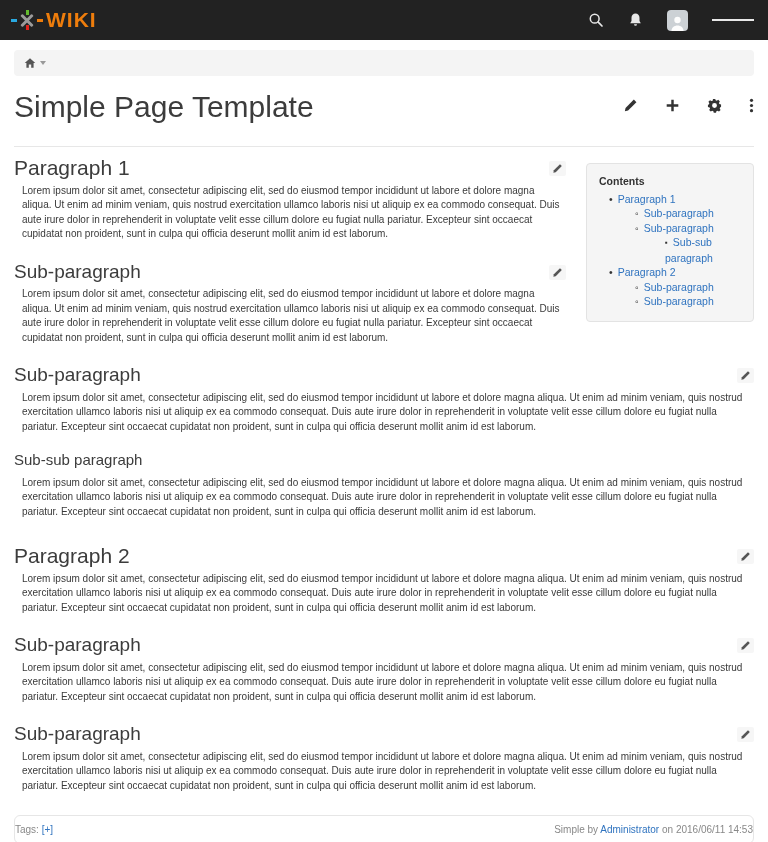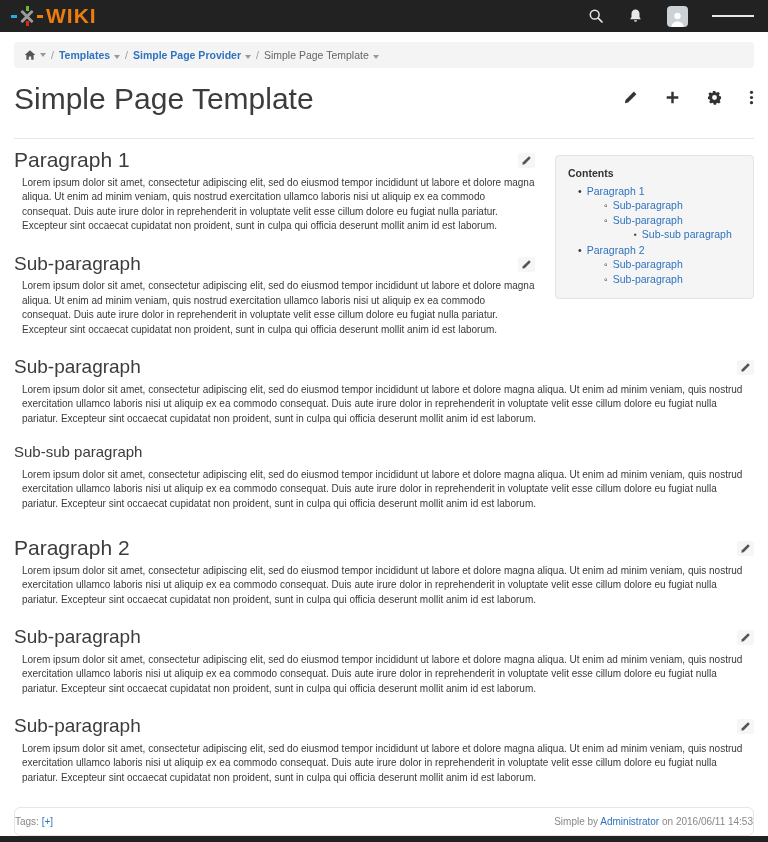--- a/index.html
+++ b/index.html
@@ -3,21 +3,21 @@
 <meta charset="utf-8">
 <style>
   * { box-sizing: border-box; }
   html,body { margin:0; padding:0; }
   body {
     width:768px; min-height:842px; background:#fff; color:#3a3a3a;
     font-family:"Liberation Sans","DejaVu Sans",sans-serif;
     display:flex; flex-direction:column;
   }
   
-  .topbar { height:32px; background:#222; display:flex; align-items:center;
+  .topbar { height:40px; background:#222; display:flex; align-items:center;
     justify-content:space-between; padding:0 14px; flex:0 0 auto; }
   .logo { display:flex; align-items:center; cursor:pointer; }
   .logo-x { width:26px; height:24px; position:relative; }
   .logo-x i { position:absolute; display:block; }
   .xbar { left:5px; top:10.5px; width:16px; height:3px; background:#9b9b9b; border-radius:1px; }
   .xbar.r1 { transform:rotate(45deg); }
   .xbar.r2 { transform:rotate(-45deg); }
   .tick-top    { left:11.5px; top:2px;    width:3px; height:5px; background:#63bb2f; }
   .tick-bottom { left:11.5px; bottom:2px; width:3px; height:5px; background:#e2231a; }
   .dash-left   { left:-3px; top:10.5px; width:6px; height:3px; background:#2aa9e0; }
@@ -39,21 +39,21 @@
   
   .title-row { display:flex; justify-content:space-between; padding:8px 14px 0; }
   .page-title { font-size:30px; font-weight:400; color:#3c3c3c; margin:6px 0 6px; }
   .subtitle { font-size:10px; color:#888; }
   .subtitle a { color:#2f73bf; text-decoration:none; }
   .doc-actions { display:flex; gap:27px; padding-top:14px; }
   .action-ico { cursor:pointer; }
   .rule { border:0; border-top:1px solid #e7e7e7; margin:16px 14px 0; }
   
   .content { padding:0 14px; font-size:10px; line-height:14.5px; color:#3a3a3a; flex:0 0 auto; }
-  .toc-box { float:right; width:199px; margin:16px 0 12px 20px; background:#f5f5f5;
+  .toc-box { float:right; width:168px; margin:16px 0 12px 20px; background:#f5f5f5;
     border:1px solid #e3e3e3; border-radius:4px; padding:10px 12px 12px; font-size:10.5px; }
   .toc-title { font-weight:bold; color:#333; margin-bottom:3px; }
   .toc-item { line-height:14.5px; }
   .toc-item a { color:#2f73bf; text-decoration:none; }
   .toc-item::before { color:#333; margin-right:5px; }
   .toc-item.lvl1 { padding-left:10px; }
   .toc-item.lvl1::before { content:"\2022"; }
   .toc-item.lvl2 { padding-left:36px; }
   .toc-item.lvl2::before { content:"\25E6"; }
   .toc-item.lvl3 { padding-left:66px; }
@@ -116,21 +116,20 @@
   </div>
 </header>
 
 <nav class="breadcrumb">
   <span class="tico">
     <svg width="12" height="12" viewBox="0 0 16 16">
         <path d="M8 1.5L15 8h-2.2v6.3H9.6V10H6.4v4.3H3.2V8H1z" fill="#555"></path>
       </svg>
   </span>
   <span class="caret"></span>
-  <span id="breadcrumb-items"><span class="crumb-sep">/</span><a href="#">Templates</a><span class="caret"></span><span class="crumb-sep">/</span><a href="#">Simple Page Provider</a><span class="caret"></span><span class="crumb-sep">/</span><span class="crumb-current">Simple Page Template</span><span class="caret"></span></span>
 </nav>
 
 <div class="title-row">
   <div>
     <h1 class="page-title">Simple Page Template</h1>
   </div>
   <div class="doc-actions">
     <span class="action-ico">
       <svg width="15" height="15" viewBox="0 0 16 16">
           <path d="M11.6 1.7l2.7 2.7-8.9 8.9-3.4.7.7-3.4z" fill="#333"></path>

